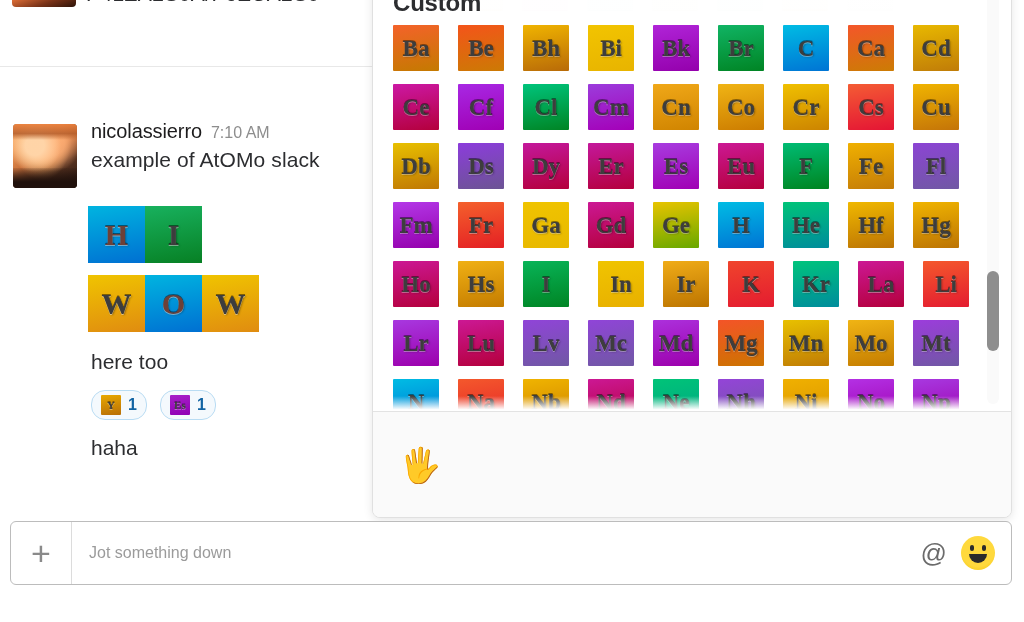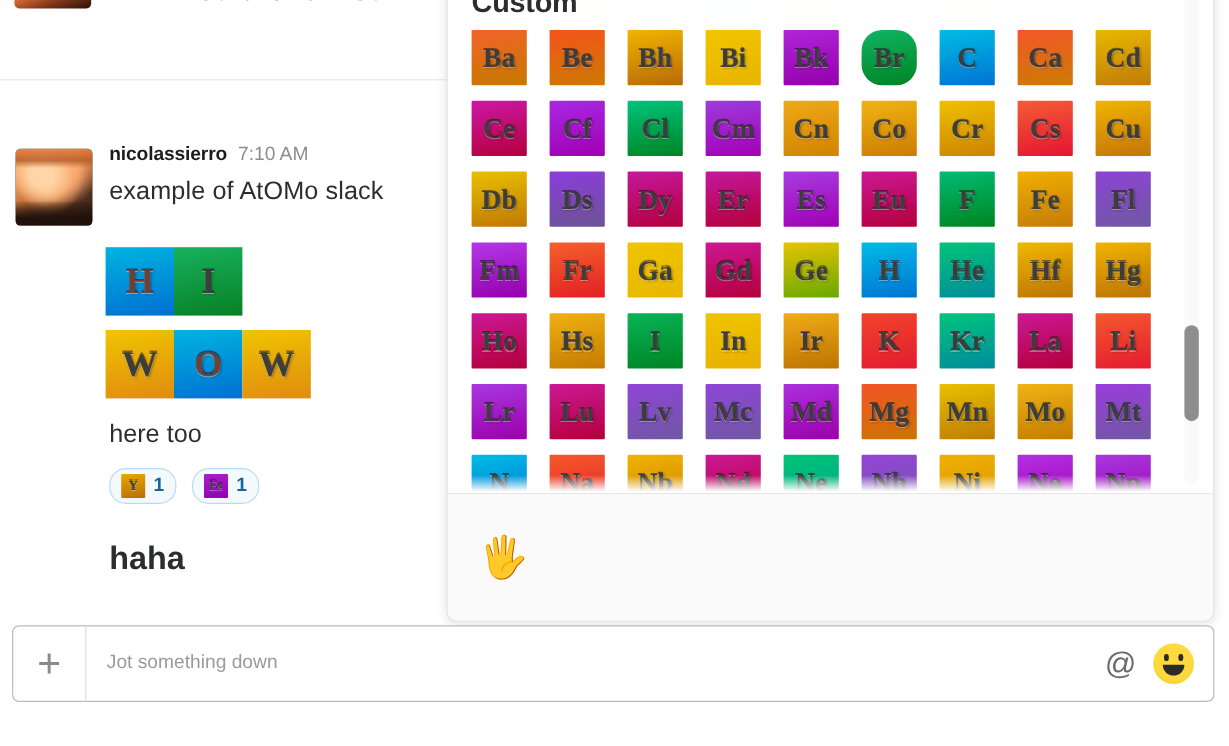--- a/index.html
+++ b/index.html
@@ -41,29 +41,29 @@
     position:absolute;left:0;top:0;width:100%;height:16px;
     background:linear-gradient(180deg,#e87b38 0%,#b45c29 60%,rgba(120,60,30,0) 100%);
     opacity:.85;
   }
   .avatar .shoulders{
     position:absolute;left:0;bottom:0;width:100%;height:20px;
     background:linear-gradient(180deg,rgba(30,16,12,.1),#20110c 70%);
   }
 
   .msg-head{position:absolute;left:91px;top:2px;display:flex;align-items:baseline;gap:9px;}
-  .msg-user{font-size:16px;font-weight:bold;color:#1d1c1d;letter-spacing:-.1px;}
+  .msg-user{font-size:20px;font-weight:normal;color:#1d1c1d;letter-spacing:-.1px;}
   .msg-time{font-size:16px;color:#8d8d8d;}
 
   .msg-text{
     position:absolute;left:91px;top:30px;font-size:21px;color:#2c2d30;
     white-space:nowrap;letter-spacing:.1px;
   }
   .msg-text2{position:absolute;left:91px;top:232px;font-size:21px;color:#2c2d30;}
-  .msg-text3{position:absolute;left:91px;top:332px;font-size:27px;color:#2c2d30;font-weight:bold;}
+  .msg-text3{position:absolute;left:91px;top:318px;font-size:21px;color:#2c2d30;}
 
   
   .big-emoji-row{position:absolute;left:88px;display:flex;}
   .big-emoji{
     width:57px;height:57px;position:relative;
     display:flex;align-items:center;justify-content:center;
   }
   .big-emoji span{
     font-family:"Liberation Serif","DejaVu Serif",serif;
     font-weight:bold;font-size:30px;color:#3d3d3d;
@@ -251,21 +251,21 @@
           </div>
           <div class="tile" style="background: linear-gradient(170deg, rgb(240, 180, 0) 0%, rgb(184, 106, 8) 100%);">
             <span>Bh</span>
           </div>
           <div class="tile" style="background: linear-gradient(170deg, rgb(242, 196, 0) 0%, rgb(232, 180, 0) 100%);">
             <span>Bi</span>
           </div>
           <div class="tile" style="background: linear-gradient(170deg, rgb(176, 36, 216) 0%, rgb(148, 0, 172) 100%);">
             <span>Bk</span>
           </div>
-          <div class="tile" style="background: linear-gradient(170deg, rgb(16, 180, 100) 0%, rgb(0, 132, 36) 100%); border-radius: 17px;">
+          <div class="tile" style="background: linear-gradient(170deg, rgb(16, 180, 100) 0%, rgb(0, 132, 36) 100%);">
             <span>Br</span>
           </div>
           <div class="tile" style="background: linear-gradient(170deg, rgb(0, 188, 228) 0%, rgb(0, 116, 212) 100%);">
             <span>C</span>
           </div>
           <div class="tile" style="background: linear-gradient(170deg, rgb(244, 86, 42) 0%, rgb(204, 124, 4) 100%);">
             <span>Ca</span>
           </div>
           <div class="tile" style="background: linear-gradient(170deg, rgb(232, 184, 0) 0%, rgb(192, 124, 8) 100%);">
             <span>Cd</span>
@@ -361,21 +361,21 @@
         <div class="grid-row">
           <div class="tile" style="background: linear-gradient(170deg, rgb(204, 24, 148) 0%, rgb(180, 0, 60) 100%);">
             <span>Ho</span>
           </div>
           <div class="tile" style="background: linear-gradient(170deg, rgb(240, 176, 20) 0%, rgb(196, 124, 0) 100%);">
             <span>Hs</span>
           </div>
           <div class="tile" style="background: linear-gradient(170deg, rgb(8, 180, 88) 0%, rgb(0, 132, 36) 100%);">
             <span>I</span>
           </div>
-          <div class="tile" style="background: linear-gradient(170deg, rgb(240, 196, 0) 0%, rgb(232, 176, 0) 100%);">
+          <div class="tile" style="background: linear-gradient(170deg, rgb(240, 196, 0) 0%, rgb(232, 176, 0) 100%); margin-left: 10px;">
             <span>In</span>
           </div>
           <div class="tile" style="background: linear-gradient(170deg, rgb(240, 172, 24) 0%, rgb(188, 116, 0) 100%);">
             <span>Ir</span>
           </div>
           <div class="tile" style="background: linear-gradient(170deg, rgb(240, 68, 44) 0%, rgb(228, 28, 48) 100%);">
             <span>K</span>
           </div>
           <div class="tile" style="background: linear-gradient(170deg, rgb(0, 196, 124) 0%, rgb(0, 140, 156) 100%);">
             <span>Kr</span>

